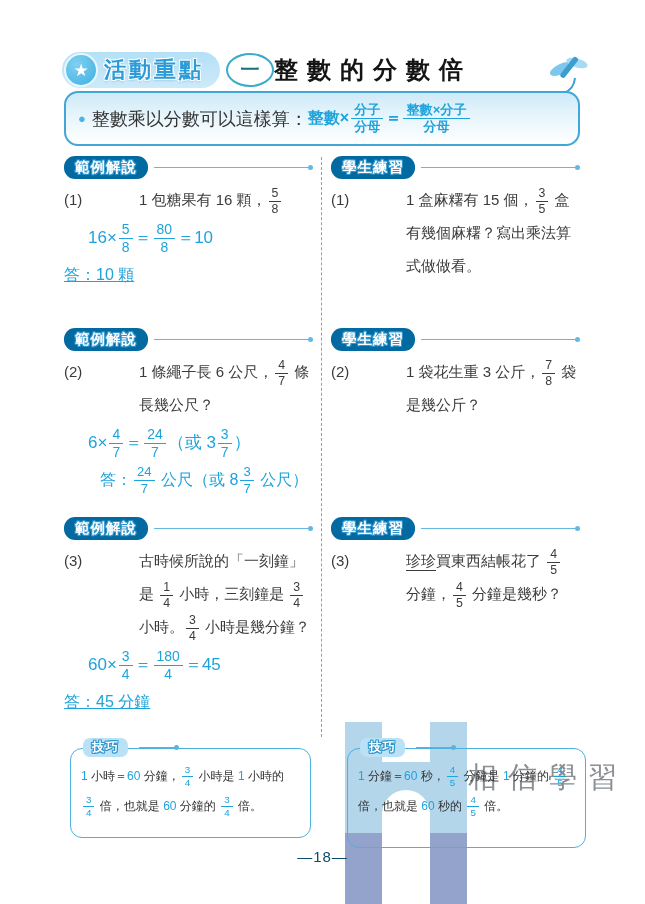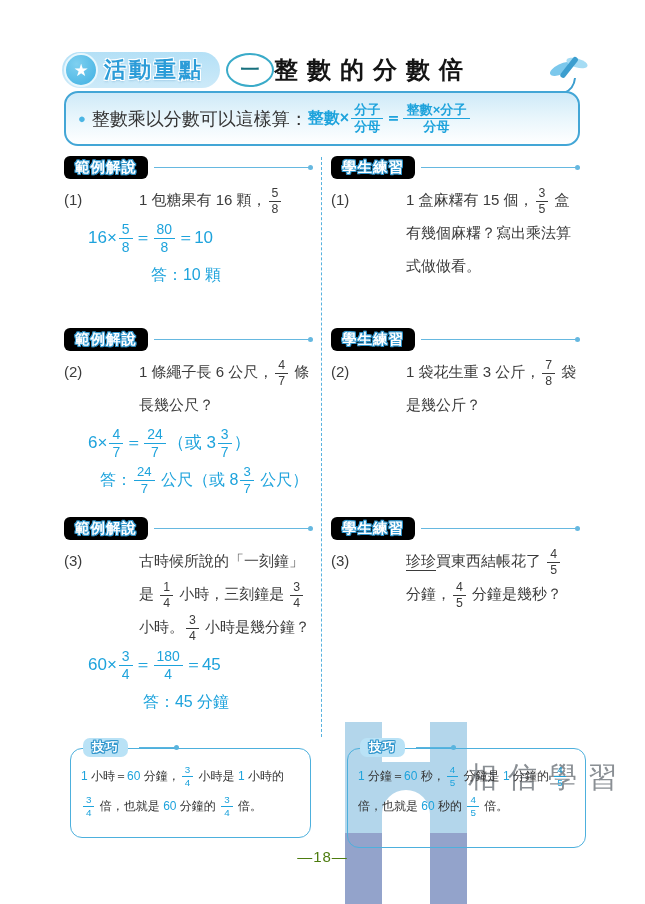--- a/index.html
+++ b/index.html
@@ -52,53 +52,53 @@
   
   .divider{position:absolute;left:321px;top:157px;height:580px;width:0;border-left:1.5px dashed #57b2de;}
   .sec{position:absolute;width:250px;}
   .sec-l{left:64px;}
   .sec-r{left:331px;}
   .s1{top:155px;}
   .s2{top:327px;}
   .s3{top:516px;}
   .sec-head{display:flex;align-items:center;height:24px;margin-bottom:4px;}
   .badge{
-    background:#000000;border-radius:6px;padding:2px 11px;font-size:14.5px;letter-spacing:1px;white-space:nowrap;
+    background:#0369a1;border-radius:11px;padding:2px 11px;font-size:14.5px;letter-spacing:1px;white-space:nowrap;
   }
   .bubble{
     color:#fff;font-weight:bold;
     text-shadow:-1px -1px 0 #2f95cc,1px -1px 0 #2f95cc,-1px 1px 0 #2f95cc,1px 1px 0 #2f95cc,0 -1px 0 #2f95cc,0 1px 0 #2f95cc,-1px 0 0 #2f95cc,1px 0 0 #2f95cc;
   }
   .badge-line{flex:1;height:0;border-top:1.3px solid #66b8e0;margin:0 2px 0 6px;position:relative;}
   .badge-line::after{content:"";position:absolute;right:-1px;top:-3px;width:5px;height:5px;border-radius:50%;background:#66b8e0;}
   .q-row{display:flex;align-items:flex-start;font-size:15px;line-height:33px;}
   .q-num{width:27px;flex:none;color:#3b3b3b;}
   .q-text{flex:1;color:#3b3b3b;margin-left:48px;}
   .solution{margin:4px 0 0 24px;font-size:17px;color:#1ea3dc;line-height:36px;}
   .answer{margin-top:2px;font-size:16px;color:#1ea3dc;line-height:34px;}
-  .answer.right{text-align:center;padding-right:6px;}
+  .answer.right{text-align:left;padding-right:6px;text-decoration:underline;}
   .answer.indent{margin-left:36px;}
 
   
   .tip-box{
     position:absolute;box-sizing:border-box;border:1.6px solid #4db0dd;border-radius:12px;
     padding:12px 8px 6px 10px;background:transparent;
   }
   .tip-left{left:70px;top:748px;width:241px;min-height:90px;}
   .tip-right{left:347px;top:748px;width:239px;min-height:100px;}
   .tip-label{
     position:absolute;top:-11px;left:12px;background:#b9e2f6;border-radius:7px;
     padding:1px 9px;font-size:12.5px;letter-spacing:1px;
   }
   .tip-line{position:absolute;top:-2px;left:68px;width:38px;border-top:1.2px solid #5ab4de;}
   .tip-line::after{content:"";position:absolute;right:-2px;top:-3px;width:5px;height:5px;border-radius:50%;background:#5ab4de;}
   .tip-text{font-size:12px;line-height:30px;color:#333;}
 
   
-  .page-num{position:absolute;left:0;top:848px;width:100%;text-align:center;font-size:15px;color:#4d7c0f;letter-spacing:1px;}
+  .page-num{position:absolute;left:0;top:848px;width:100%;text-align:center;font-size:15px;color:#0c4a6e;letter-spacing:1px;}
   .wm-h{position:absolute;left:345px;top:722px;width:122px;height:182px;z-index:0;}
   .wm-h .leg{position:absolute;top:0;width:37px;height:182px;background:#b3d6eb;}
   .wm-h .leg.l{left:0;}
   .wm-h .leg.r{left:85px;}
   .wm-h .leg-dark{position:absolute;top:111px;width:37px;height:71px;background:#93a3cb;}
   .wm-h .leg-dark.l{left:0;}
   .wm-h .leg-dark.r{left:85px;}
   .wm-h .crossbar{position:absolute;left:0;top:40px;width:122px;height:71px;background:#b3d6eb;}
   .wm-h .door{position:absolute;left:37px;top:68px;width:48px;height:43px;background:#fff;border-radius:24px 24px 0 0;}
   .wm-logo{position:absolute;left:468px;top:758px;z-index:0;text-align:left;}

